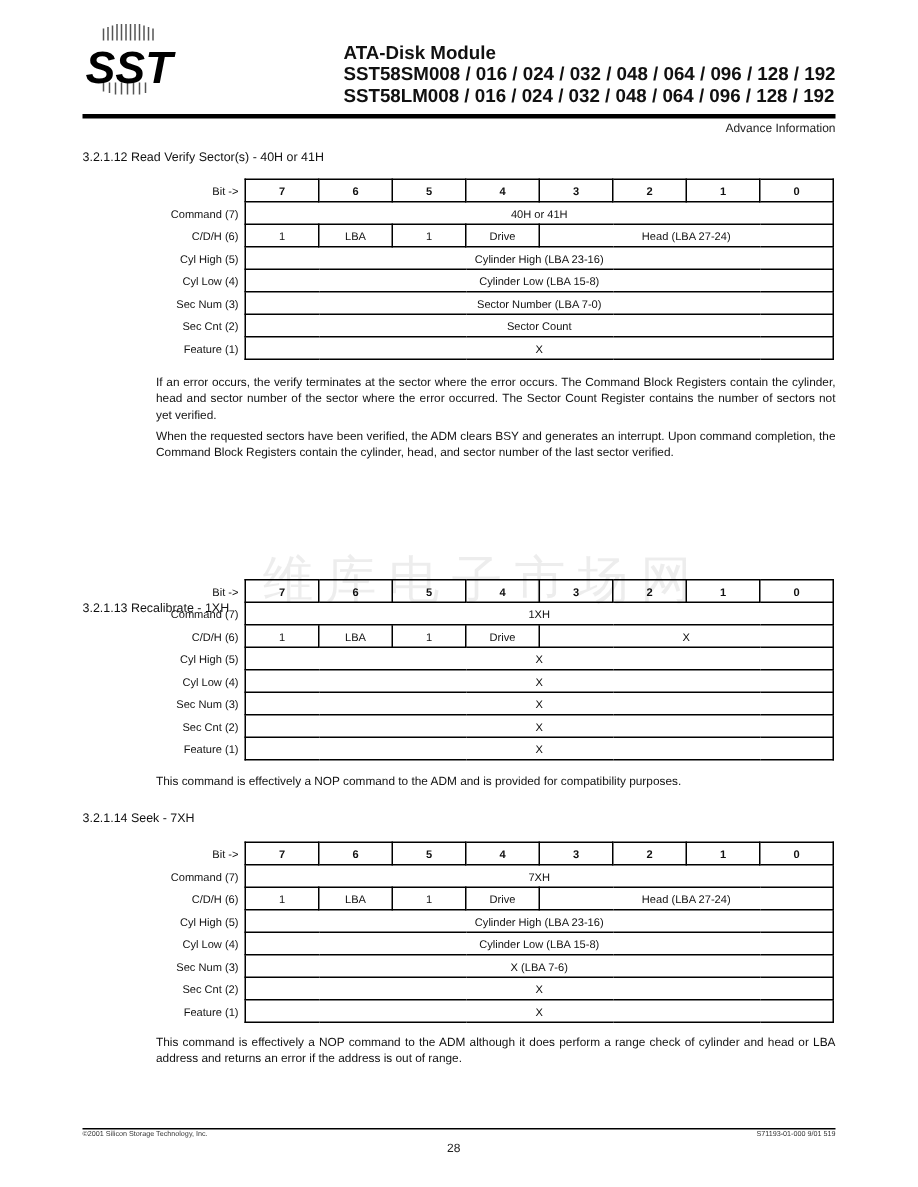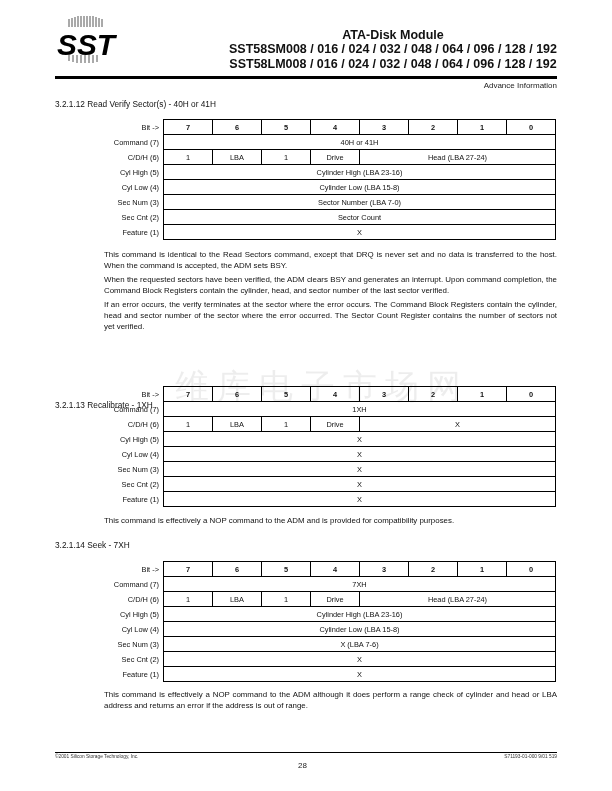--- a/index.html
+++ b/index.html
@@ -1,19 +1,19 @@
 <!DOCTYPE html>
 <html><head>
 <meta charset="utf-8">
 <style>
   html, body { margin:0; padding:0; background:#fff; }
   body { width:612px; height:791px; position:relative; overflow:hidden;
          font-family:"Liberation Sans", sans-serif; color:#111; }
   .logo { position:absolute; left:55px; top:15px; width:66px; height:50px; }
-  .hdr { position:absolute; right:55px; top:28px; text-align:center; font-weight:bold; }
+  .hdr { position:absolute; right:55px; top:28px; text-align:left; font-weight:bold; }
   .hdr .t1 { font-size:12.5px; line-height:14px; }
   .hdr .t2 { font-size:12.5px; line-height:14.5px; }
   .hrule { position:absolute; left:55px; right:55px; top:76px; height:3px; background:#000; }
   .advinfo { position:absolute; right:55px; top:81px; font-size:8px; color:#222; }
 
   .sec-title { position:absolute; left:55px; font-size:8.3px; font-weight:normal; }
   table.reg { position:absolute; left:104px; border-collapse:collapse; font-size:7.4px; }
   table.reg td { height:14px; padding:0; text-align:center; }
   table.reg td.lbl { width:55px; text-align:right; padding-right:4px; font-weight:normal; border:none; }
   table.reg td.c { border:1px solid #000; width:48px; }
@@ -110,23 +110,22 @@
         <td class="lbl">Sec Cnt (2)</td>
     <td class="c" colspan="8">Sector Count</td>
       </tr>
   <tr>
         <td class="lbl">Feature (1)</td>
     <td class="c" colspan="8">X</td>
       </tr>
 </tbody>
   </table>
 <div class="para" style="top:249px;">
-  <p>This command is identical to the Read Sectors command, except that DRQ is never set and no data is transferred to the host. When the command is accepted, the ADM sets BSY.</p>
+  <p>If an error occurs, the verify terminates at the sector where the error occurs. The Command Block Registers contain the cylinder, head and sector number of the sector where the error occurred. The Sector Count Register contains the number of sectors not yet verified.</p>
   <p>When the requested sectors have been verified, the ADM clears BSY and generates an interrupt. Upon command completion, the Command Block Registers contain the cylinder, head, and sector number of the last sector verified.</p>
-  <p>If an error occurs, the verify terminates at the sector where the error occurs. The Command Block Registers contain the cylinder, head and sector number of the sector where the error occurred. The Sector Count Register contains the number of sectors not yet verified.</p>
 </div>
 
 <div class="sec-title" style="top:364px;margin-top:36px;">3.2.1.13  Recalibrate - 1XH</div>
 <table class="reg" style="top:386px;">
   <tbody>
       <tr class="bits">
         <td class="lbl">Bit -&gt;</td>
     <td class="c">7</td>
     <td class="c">6</td>
     <td class="c">5</td>

